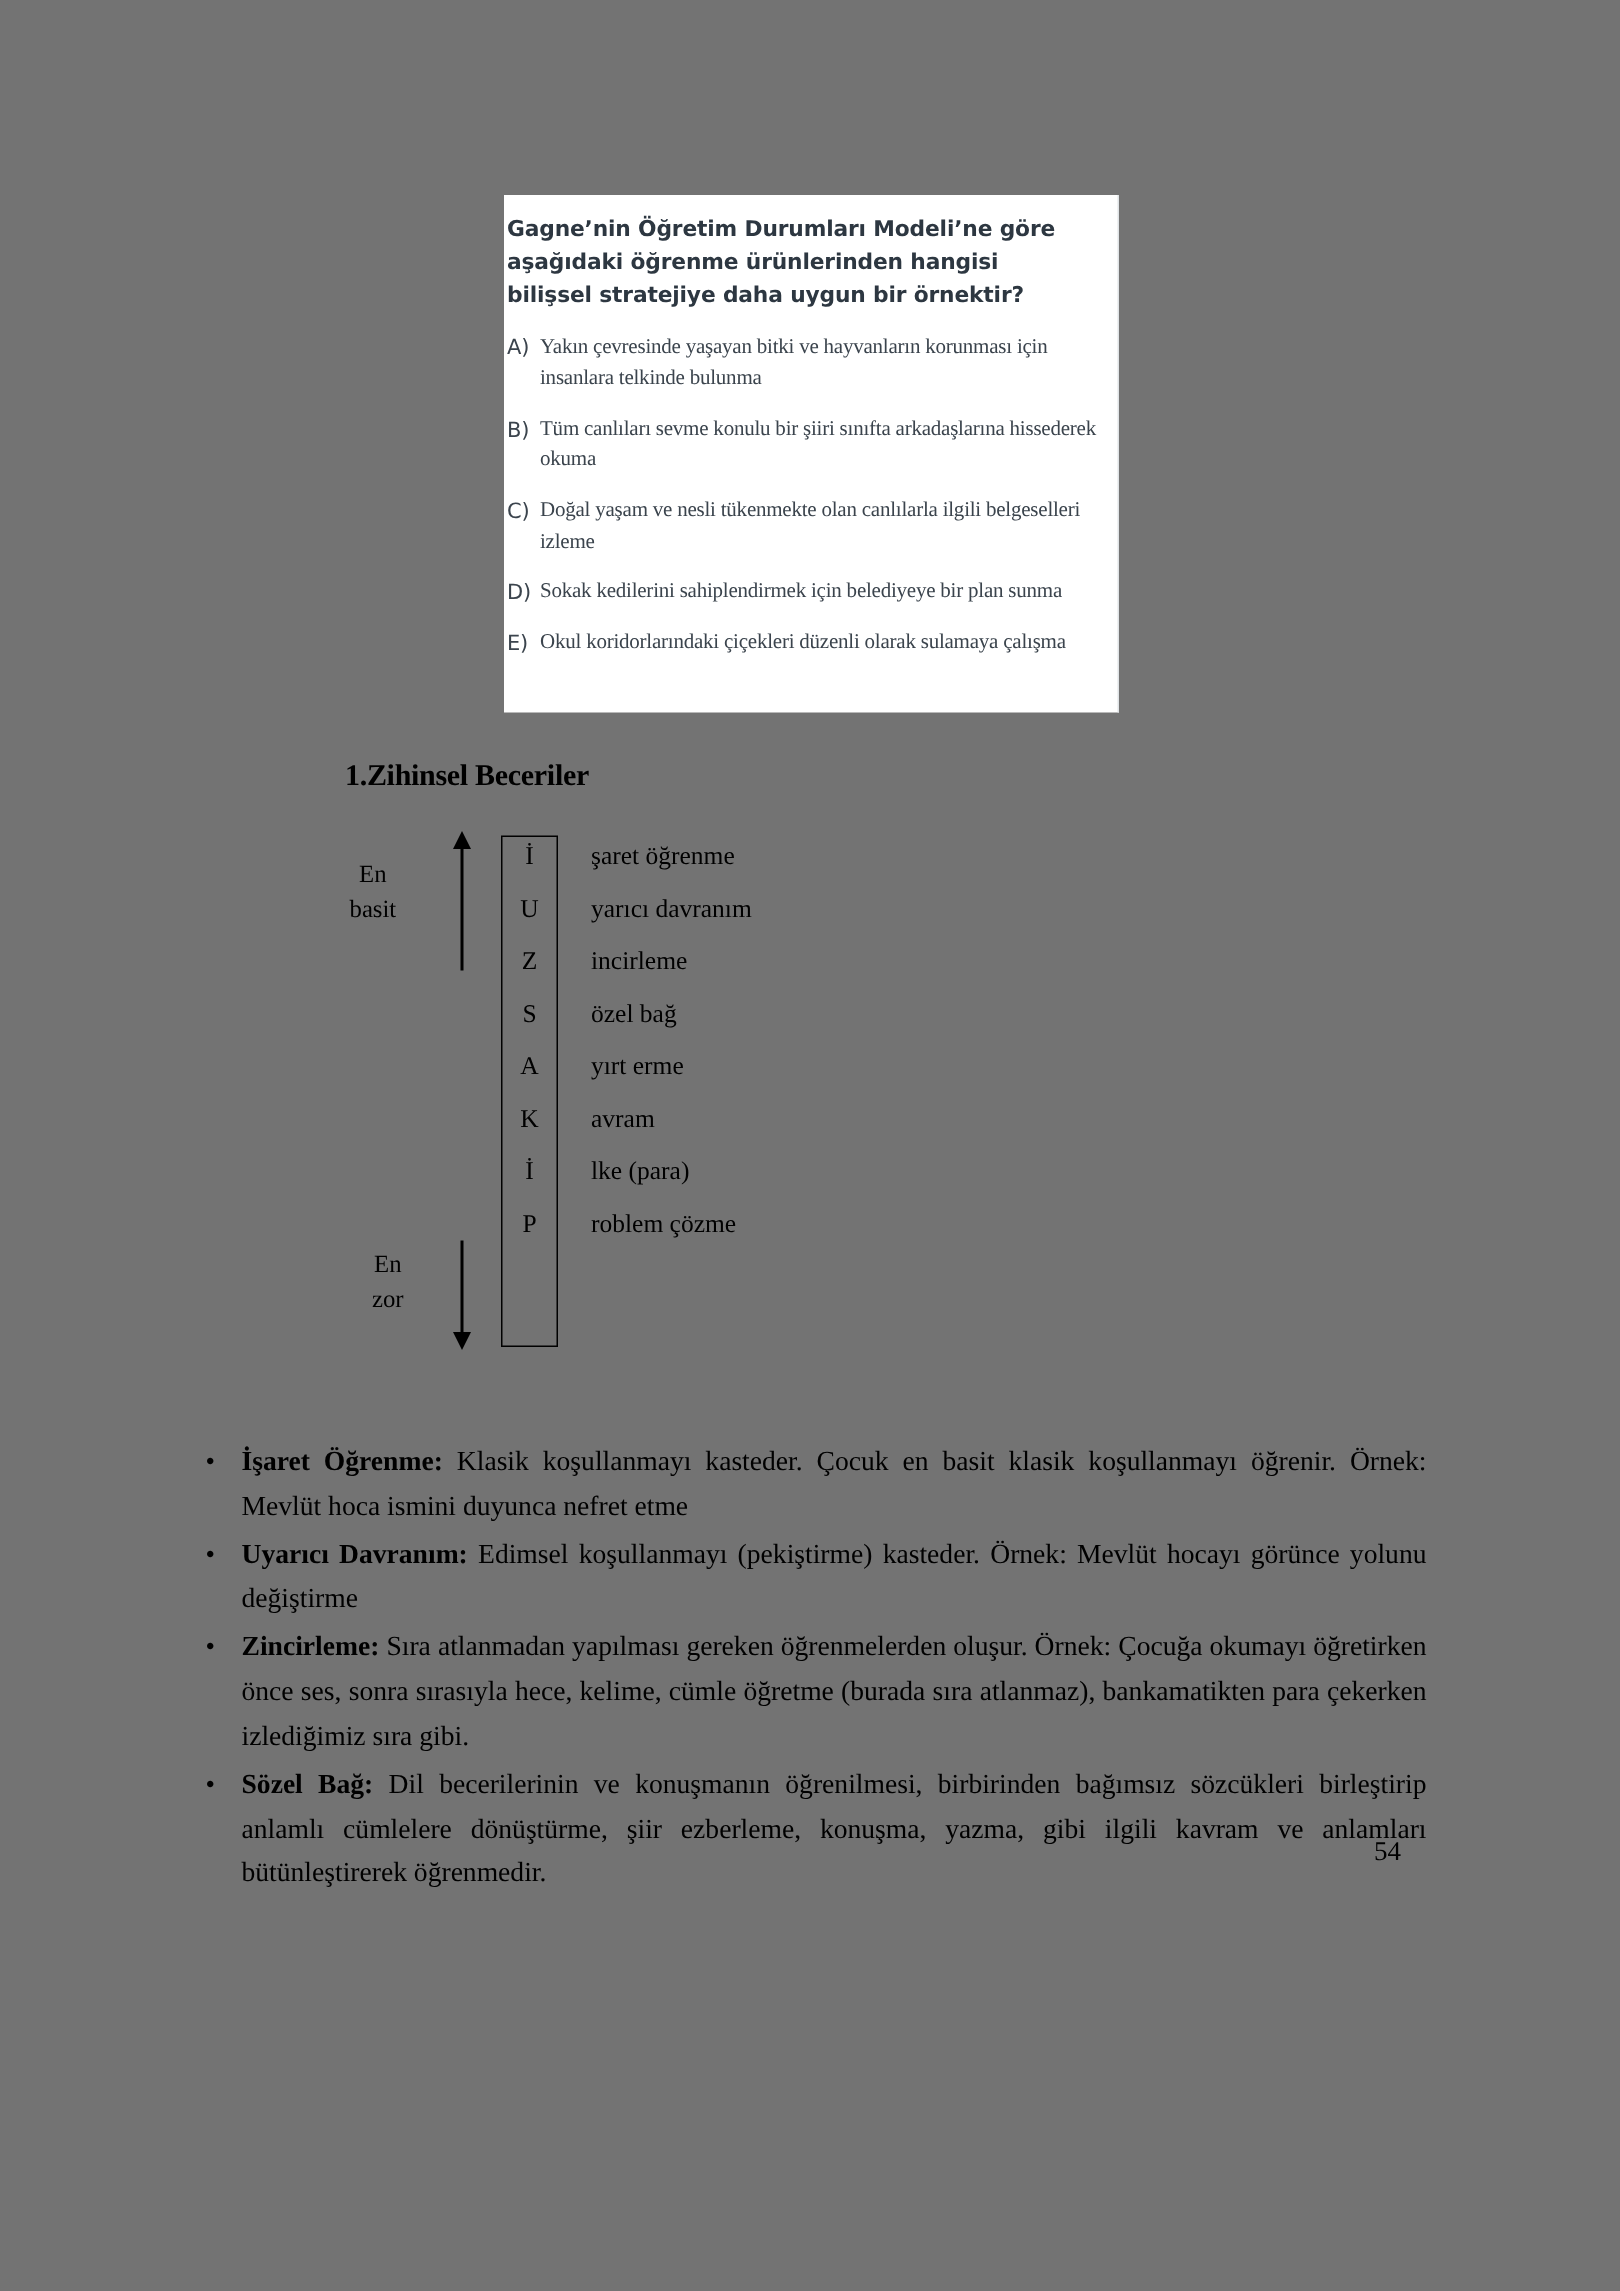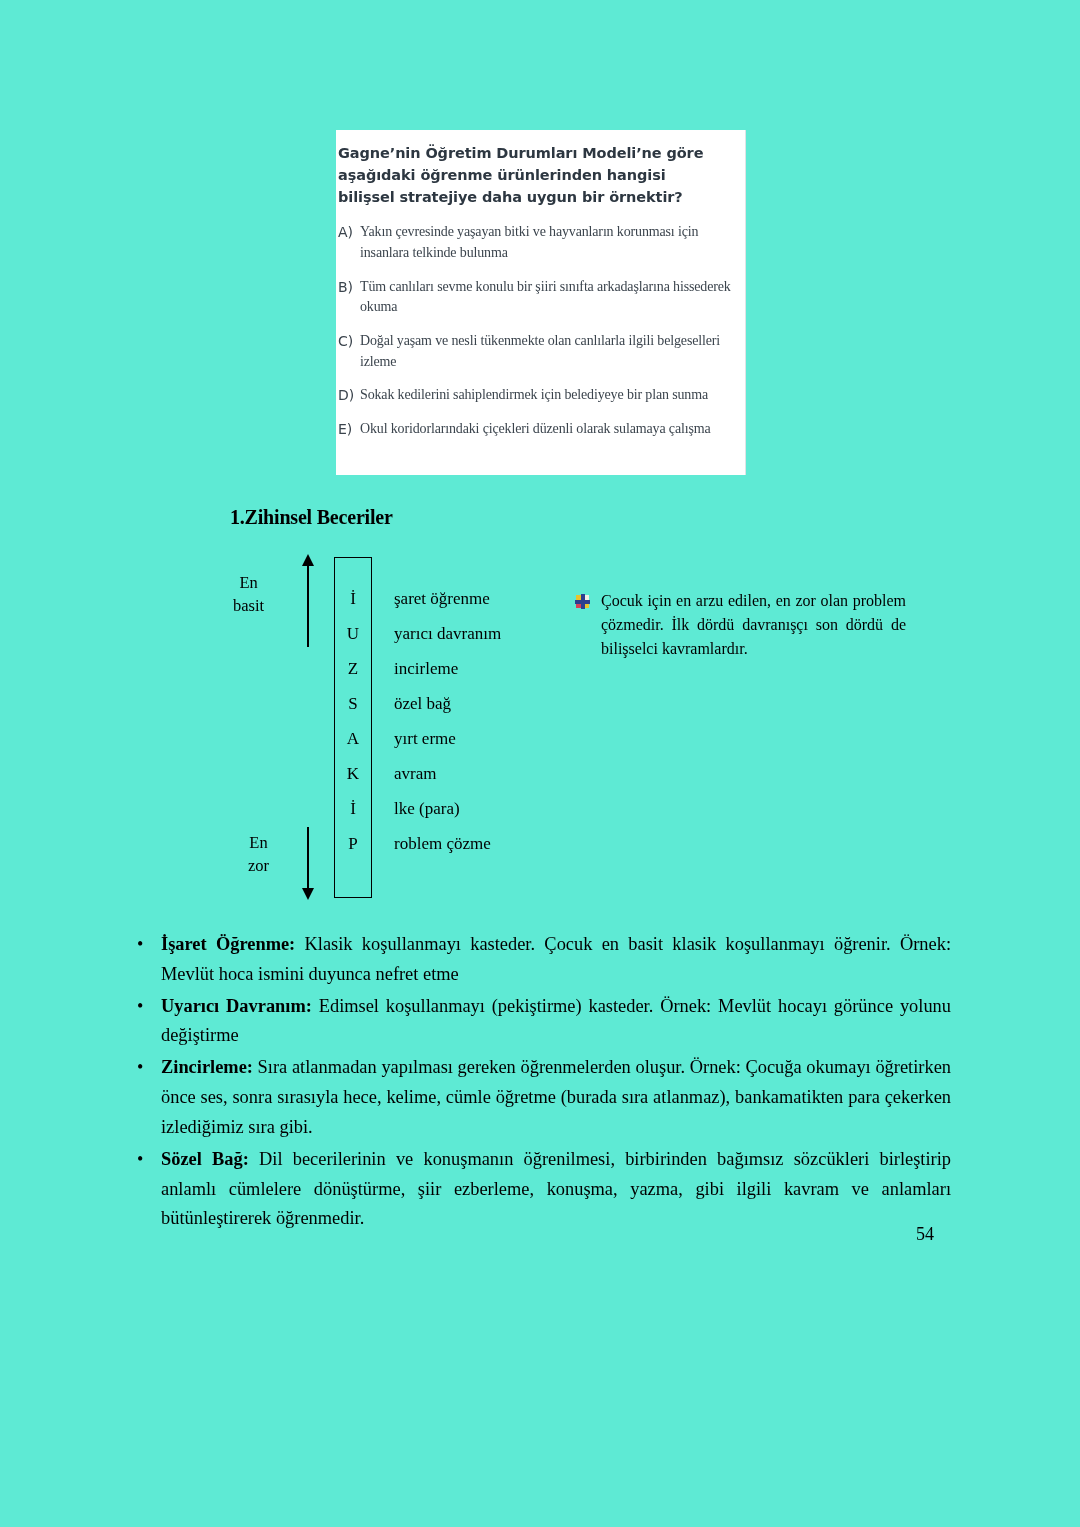--- a/index.html
+++ b/index.html
@@ -12,21 +12,21 @@
     height: 1527px;
     position: relative;
     font-family: "Liberation Serif", "DejaVu Serif", serif;
     color: #000000;
     overflow: hidden;
   }
 
   .page {
     position: absolute;
     inset: 0;
-    background: #5eead4;
+    background: #737373;
   }
 
   
   .question-card {
     position: absolute;
     left: 336px;
     top: 130px;
     width: 410px;
     height: 345px;
     background: #ffffff;
@@ -151,21 +151,20 @@
   .row-letter {
     flex: 0 0 38px;
     text-align: center;
     font-size: 17px;
   }
   .row-word {
     flex: 1 1 auto;
     padding-left: 22px;
     font-size: 17px;
     white-space: nowrap;
-    margin-top: 28px;
   }
 
   
   .note {
     position: absolute;
     left: 576px;
     top: 589px;
     width: 330px;
     display: flex;
     gap: 12px;
@@ -192,21 +191,21 @@
     font-size: 16px;
     line-height: 1.5;
     text-align: justify;
     text-justify: inter-word;
   }
 
   
   .body-list {
     position: absolute;
     left: 133px;
-    top: 930px;
+    top: 960px;
     width: 818px;
     margin: 0;
     padding: 0;
     list-style: none;
   }
   .body-list li {
     position: relative;
     padding-left: 28px;
     margin-bottom: 2px;
     font-size: 18.4px;
@@ -312,31 +311,20 @@
         <span class="row-letter">İ</span>
         <span class="row-word">lke (para)</span>
       </div>
       <div class="row">
         <span class="row-letter">P</span>
         <span class="row-word">roblem çözme</span>
       </div>
     </div>
   </div>
 
-  <div class="note">
-    <span class="note-icon">
-      <i class="q-tl"></i>
-        <i class="q-tr"></i>
-        <i class="q-bl"></i>
-        <i class="q-br"></i>
-      <i class="bar-v"></i>
-        <i class="bar-h"></i>
-    </span>
-    <span class="note-text">Çocuk için en arzu edilen, en zor olan problem çözmedir. İlk dördü davranışçı son dördü de bilişselci kavramlardır.</span>
-  </div>
 
   <ul class="body-list">
     <li>
       <b>İşaret Öğrenme:</b><span> Klasik koşullanmayı kasteder. Çocuk en basit klasik koşullanmayı öğrenir. Örnek: Mevlüt hoca ismini duyunca nefret etme</span>
     </li>
     <li>
       <b>Uyarıcı Davranım:</b><span> Edimsel koşullanmayı (pekiştirme) kasteder. Örnek: Mevlüt hocayı görünce yolunu değiştirme</span>
     </li>
     <li>
       <b>Zincirleme:</b><span> Sıra atlanmadan yapılması gereken öğrenmelerden oluşur. Örnek: Çocuğa okumayı öğretirken önce ses, sonra sırasıyla hece, kelime, cümle öğretme (burada sıra atlanmaz), bankamatikten para çekerken izlediğimiz sıra gibi.</span>

